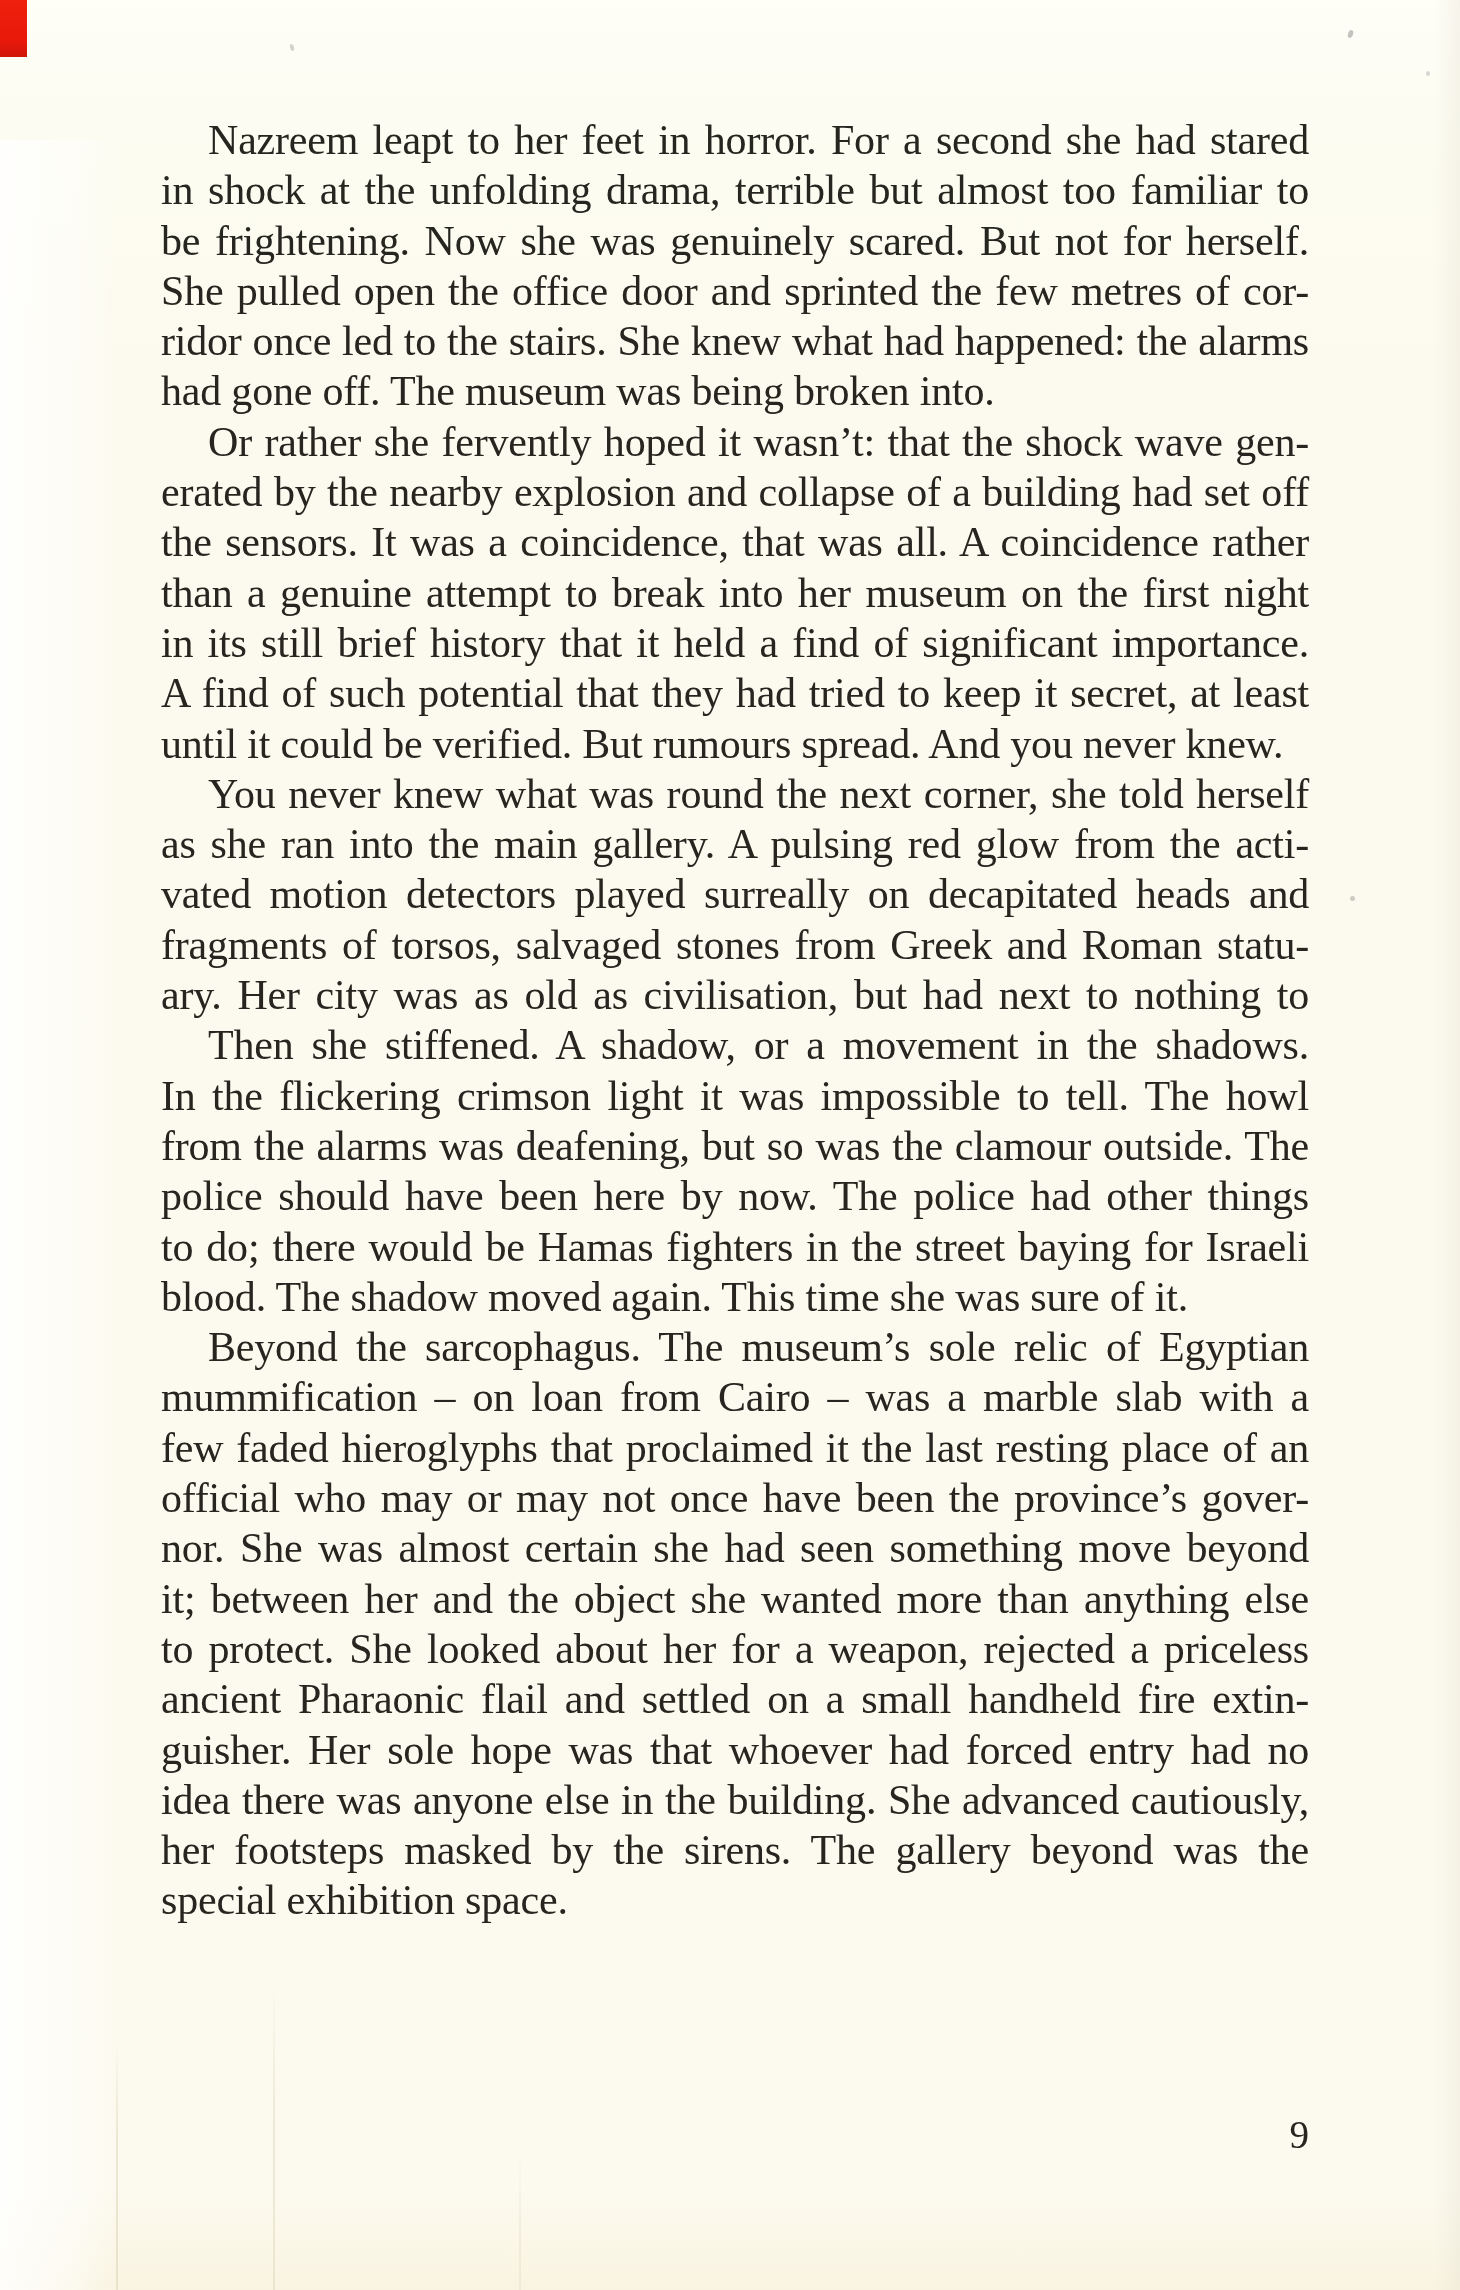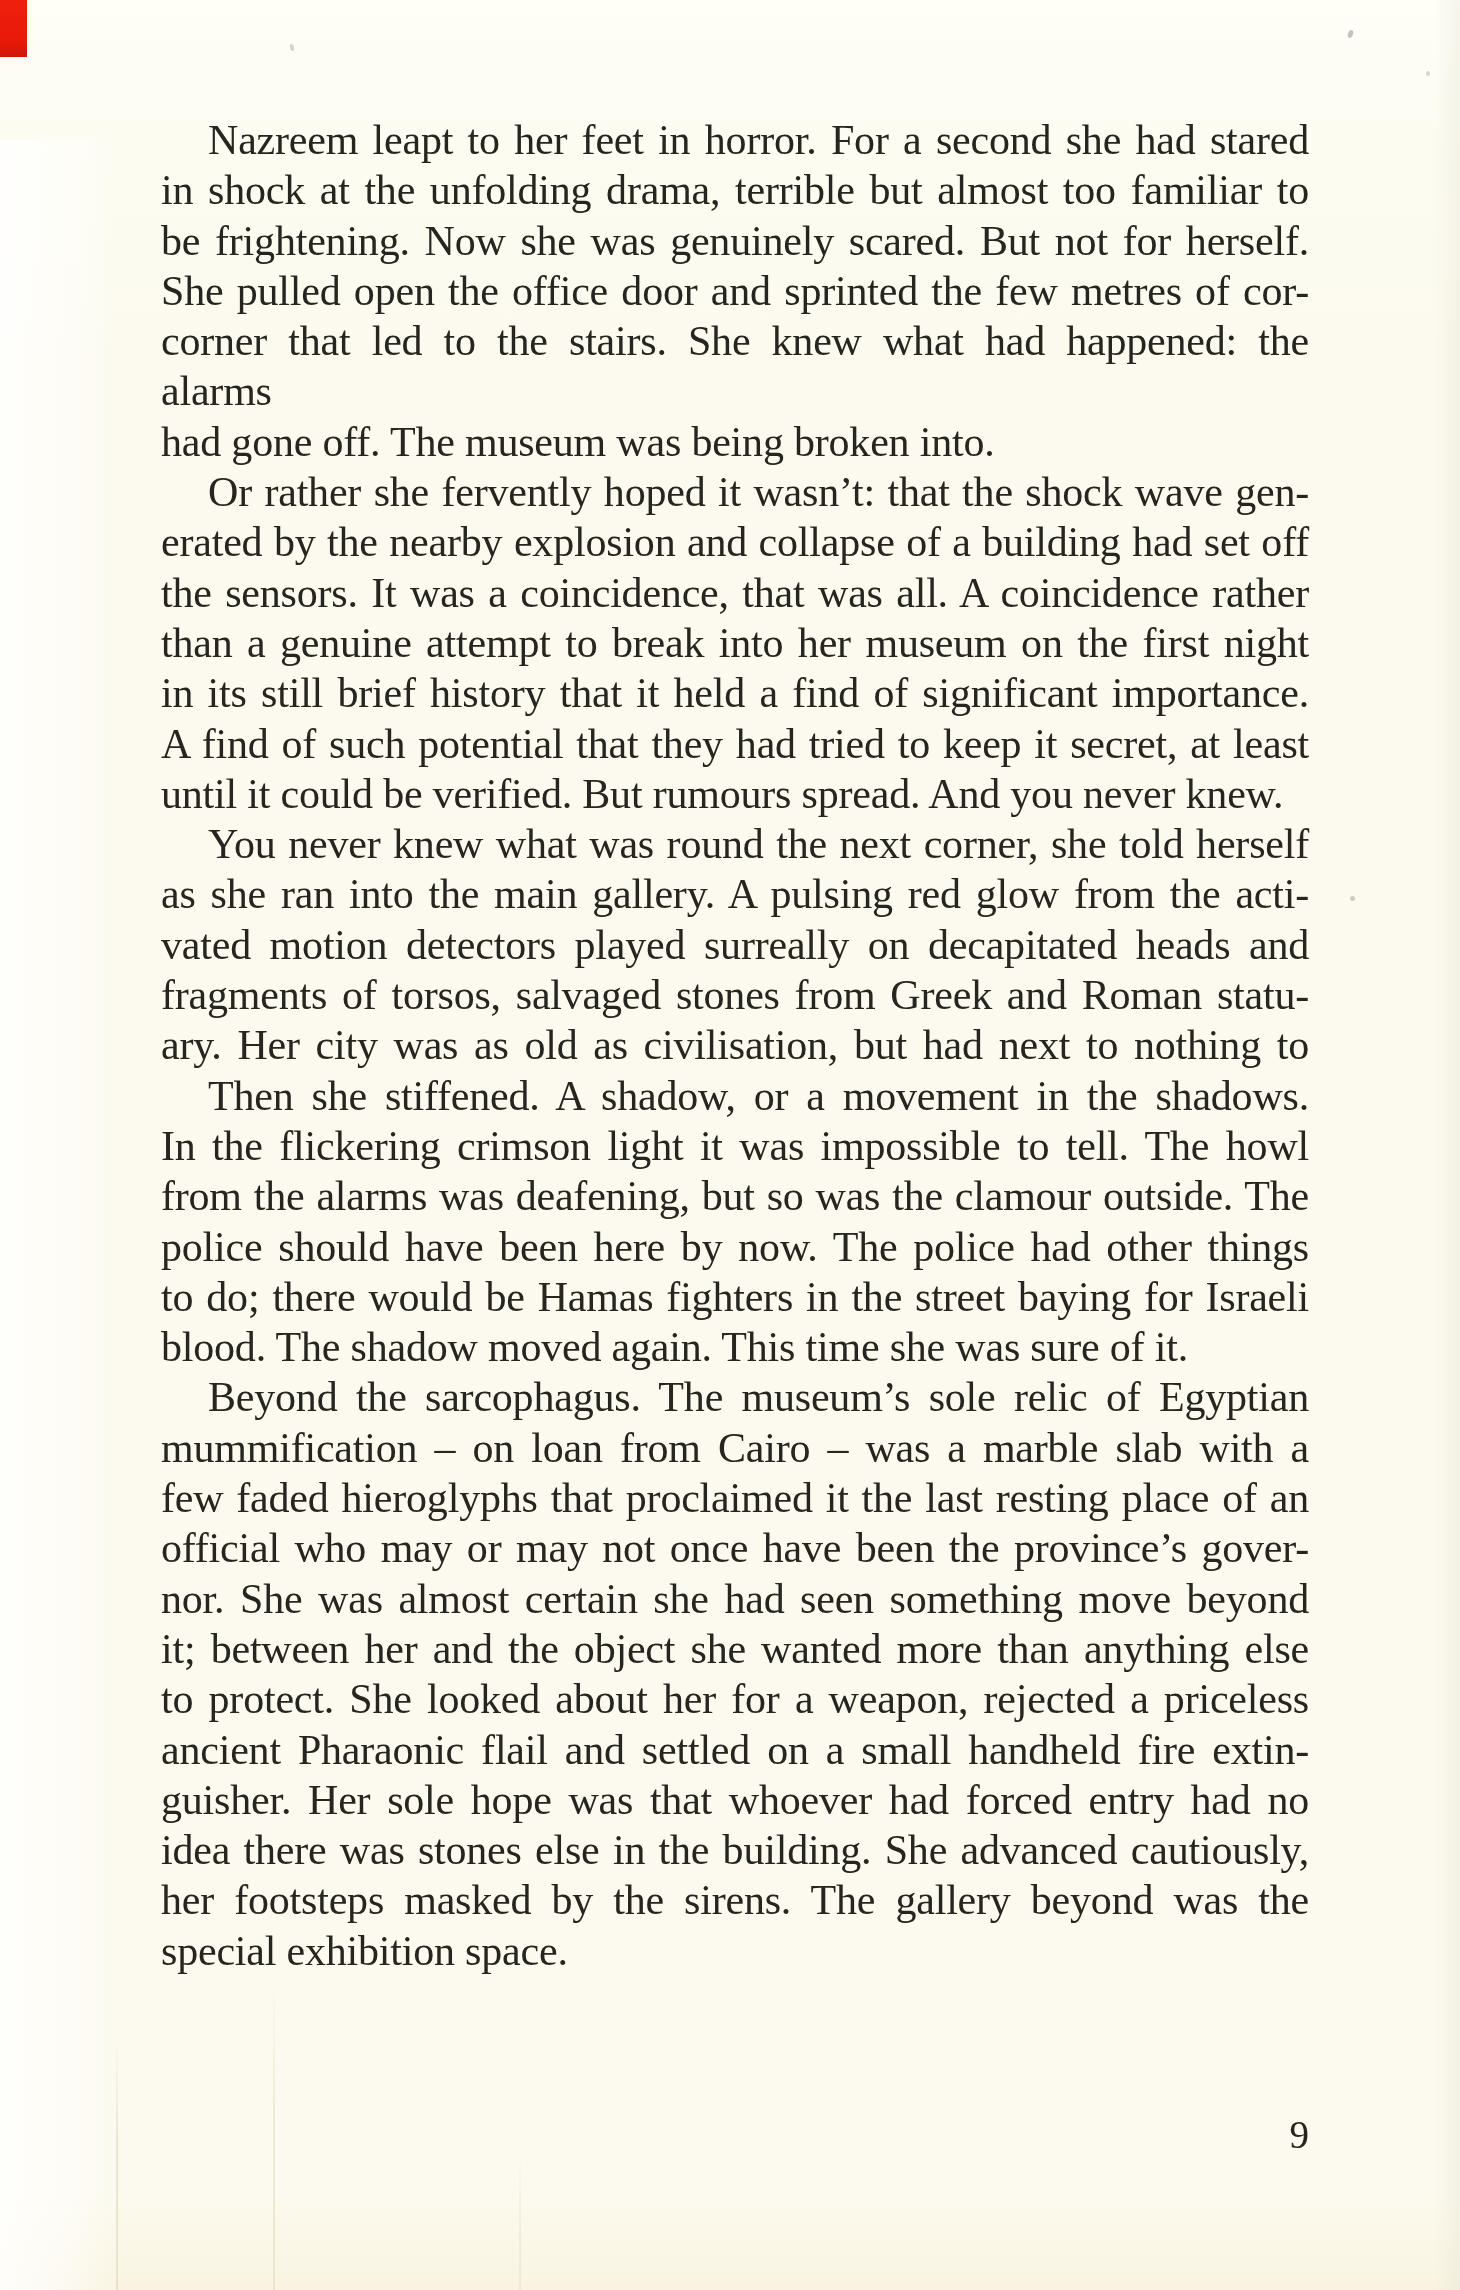--- a/index.html
+++ b/index.html
@@ -77,21 +77,21 @@
   <div class="speck speck-2"></div>
   <div class="speck speck-3"></div>
   <div class="speck speck-4"></div>
 
   <div class="text-block">
       <div class="para">
         <div class="line j indent">Nazreem leapt to her feet in horror. For a second she had stared</div>
         <div class="line j">in shock at the unfolding drama, terrible but almost too familiar to</div>
         <div class="line j">be frightening. Now she was genuinely scared. But not for herself.</div>
         <div class="line j">She pulled open the office door and sprinted the few metres of cor-</div>
-        <div class="line j">corner that led to the stairs. She knew what had happened: the alarms</div>
+        <div class="line j">ridor once led to the stairs. She knew what had happened: the alarms</div>
         <div class="line">had gone off. The museum was being broken into.</div>
       </div>
       <div class="para">
         <div class="line j indent">Or rather she fervently hoped it wasn’t: that the shock wave gen-</div>
         <div class="line j">erated by the nearby explosion and collapse of a building had set off</div>
         <div class="line j">the sensors. It was a coincidence, that was all. A coincidence rather</div>
         <div class="line j">than a genuine attempt to break into her museum on the first night</div>
         <div class="line j">in its still brief history that it held a find of significant importance.</div>
         <div class="line j">A find of such potential that they had tried to keep it secret, at least</div>
         <div class="line">until it could be verified. But rumours spread. And you never knew.</div>
@@ -114,20 +114,20 @@
       <div class="para">
         <div class="line j indent">Beyond the sarcophagus. The museum’s sole relic of Egyptian</div>
         <div class="line j">mummification – on loan from Cairo – was a marble slab with a</div>
         <div class="line j">few faded hieroglyphs that proclaimed it the last resting place of an</div>
         <div class="line j">official who may or may not once have been the province’s gover-</div>
         <div class="line j">nor. She was almost certain she had seen something move beyond</div>
         <div class="line j">it; between her and the object she wanted more than anything else</div>
         <div class="line j">to protect. She looked about her for a weapon, rejected a priceless</div>
         <div class="line j">ancient Pharaonic flail and settled on a small handheld fire extin-</div>
         <div class="line j">guisher. Her sole hope was that whoever had forced entry had no</div>
-        <div class="line j">idea there was stones else in the building. She advanced cautiously,</div>
+        <div class="line j">idea there was anyone else in the building. She advanced cautiously,</div>
         <div class="line j">her footsteps masked by the sirens. The gallery beyond was the</div>
         <div class="line">special exhibition space.</div>
       </div>
     </div>
 
   <div class="page-number">9</div>
 </div>
 
 </body></html>

